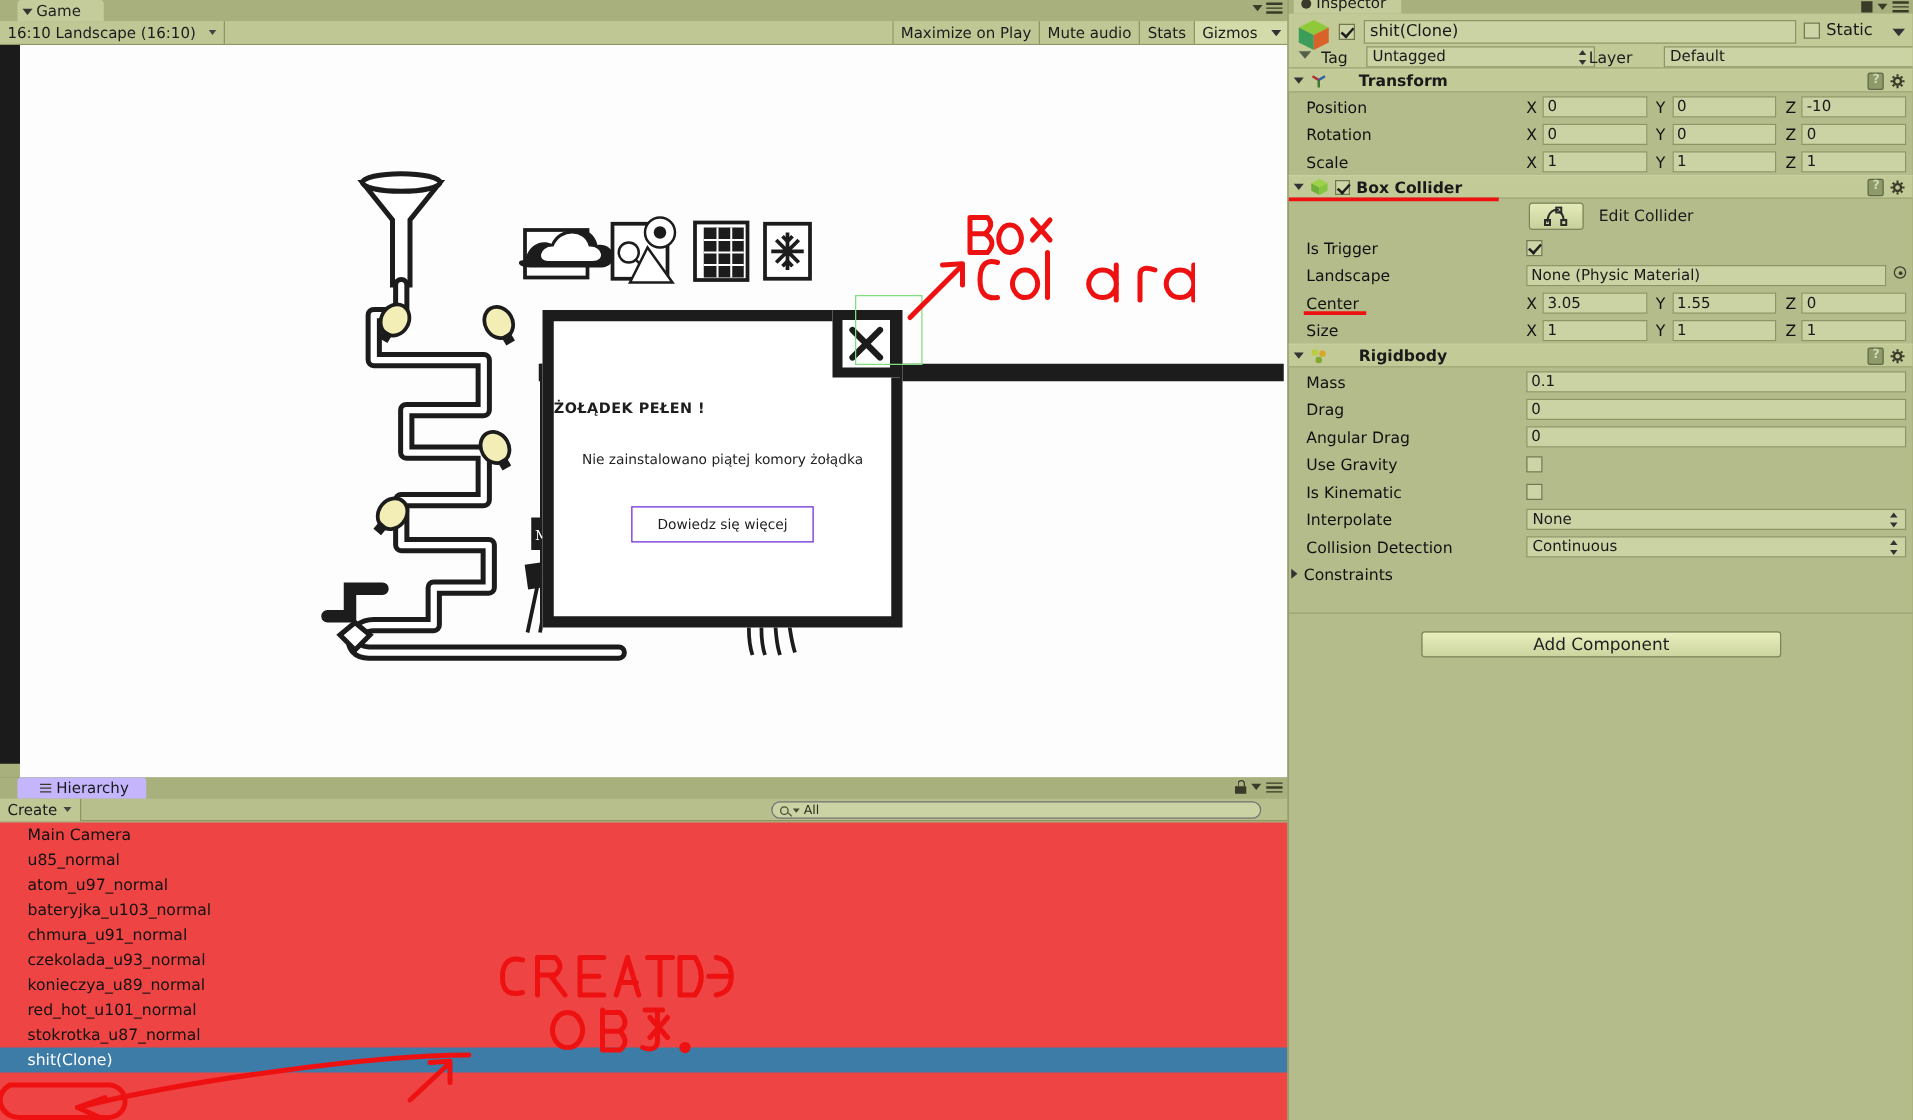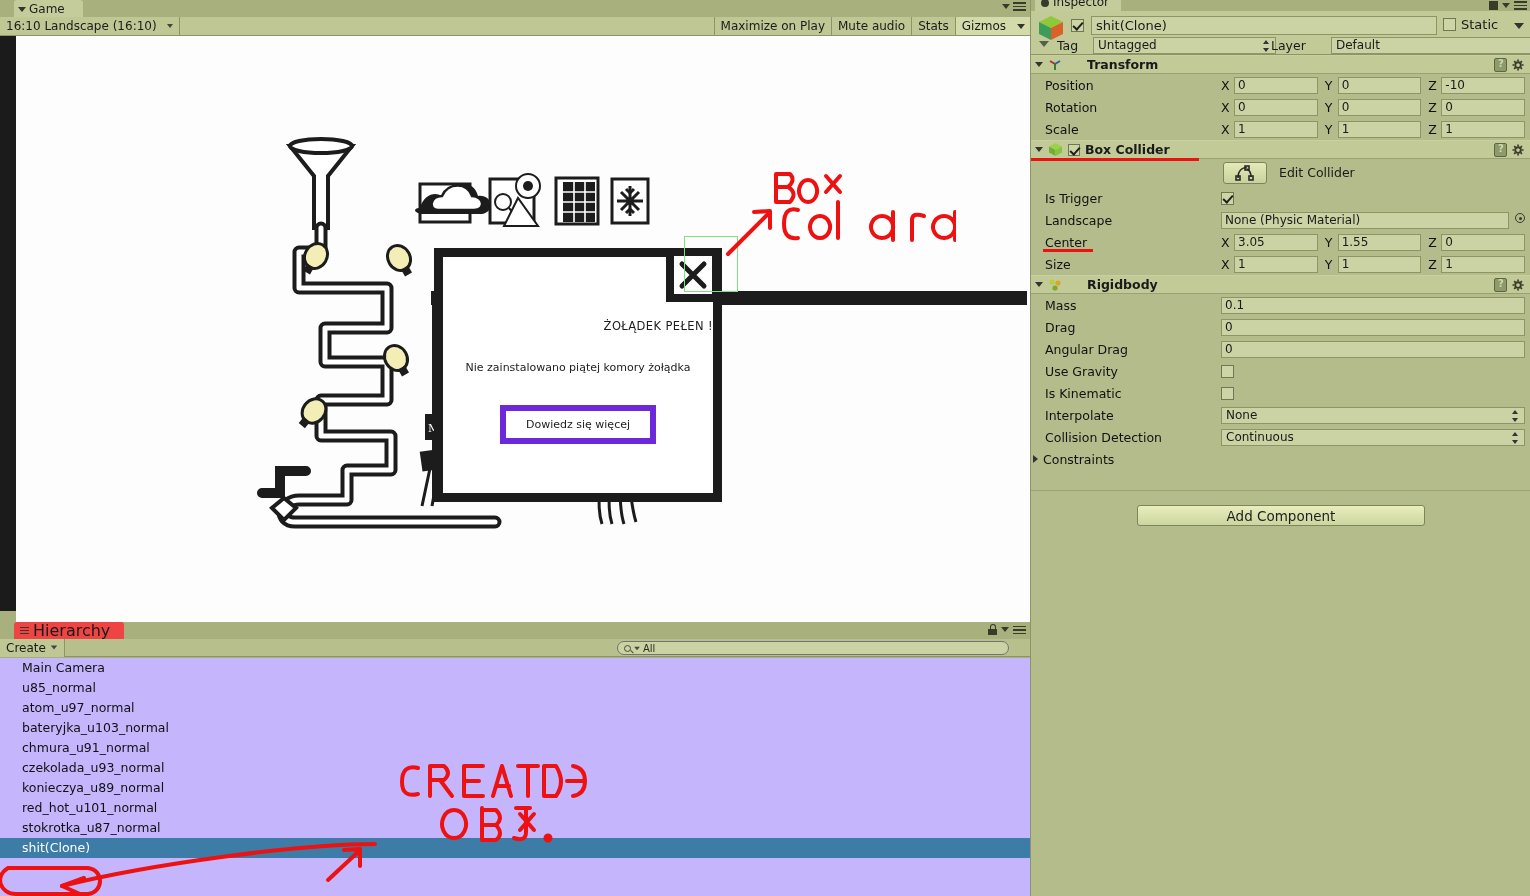--- a/index.html
+++ b/index.html
@@ -86,30 +86,30 @@
   
   #art { position: absolute; left: 0; top: 0; width: 1014px; height: 586px; }
 
   
   #modal {
     position: absolute; left: 418px; top: 212px; width: 288px; height: 254px;
     background: #ffffff; border: 9px solid #1c1c1c;
   }
   #modal-title {
     position: absolute; left: 0; top: 62px; width: 100%;
-    text-align: right; font-size: 11.5px; font-weight: 400;
+    text-align: left; font-size: 11.5px; font-weight: 700;
     letter-spacing: .4px; color: #1d1d1d;
   }
   #modal-body {
     position: absolute; left: 0; top: 104px; width: 100%;
     text-align: center; font-size: 11px; color: #222;
   }
   #modal-btn {
     position: absolute; left: 50%; top: 148px; transform: translateX(-50%);
-    border: 6px solid #6d28d9; background: #fff;
+    border: 1px solid #6d28d9; background: #fff;
     padding: 7px 20px; font-size: 11px; color: #1d1d1d; white-space: nowrap;
   }
   #modal-close {
     position: absolute; right: -7px; top: -9px; width: 54px; height: 54px;
     background: #fff; border: 8px solid #1c1c1c;
     display: flex; align-items: center; justify-content: center;
   }
   #modal-close-sel {
     position: absolute; left: 668px; top: 200px; width: 54px; height: 56px;
     border: 1.5px solid #7fe07f; pointer-events: none;
@@ -125,24 +125,24 @@
   #hier-panel {
     position: absolute; left: 0; top: 622px; width: 1030px; height: 274px;
     background: #a8b07e;
   }
   #hier-tabbar {
     position: absolute; left: 0; top: 0; width: 1030px; height: 17px;
     background: #a8b07e;
   }
   #hier-tab {
     position: absolute; left: 14px; top: 0; height: 17px;
-    background: #ef4444;
+    background: #c4b5fd;
     border-top-left-radius: 3px; border-top-right-radius: 3px;
-    padding: 0 14px 0 6px;
-    font-size: 16px; line-height: 17px;
+    padding: 0 14px 0 18px;
+    font-size: 12px; line-height: 17px;
     display: flex; align-items: center; gap: 4px; white-space: nowrap;
   }
   .tab-lines { display:inline-block; width:9px; height:8px; position:relative; }
   .tab-lines i { position:absolute; left:0; width:9px; height:1.2px; background:#3a3a28; }
   .tab-lines i:nth-child(1){top:0;} .tab-lines i:nth-child(2){top:3px;} .tab-lines i:nth-child(3){top:6px;}
   #hier-tab-right { position: absolute; right: 4px; top: 2px; display:flex; align-items:center; gap:4px; }
   .lock-icon { width: 9px; height: 11px; position: relative; display:inline-block; }
   .lock-icon .shackle { position:absolute; left:1.5px; top:0; width:6px; height:5px;
      border:1.5px solid #3a3a28; border-bottom:none; border-radius:3px 3px 0 0; }
   .lock-icon .body { position:absolute; left:0; top:4.5px; width:9px; height:6.5px; background:#3a3a28; }
@@ -163,21 +163,21 @@
     display: flex; align-items: center; padding: 0 6px; gap: 2px;
     font-size: 10px; color: #2b2b1c;
   }
   .search-glass { width:7px;height:7px;border:1.3px solid #4a4a34;border-radius:50%;
      position:relative; display:inline-block; }
   .search-glass:after { content:""; position:absolute; right:-3px; bottom:-2px;
      width:3.5px; height:1.3px; background:#4a4a34; transform:rotate(45deg); }
 
   #hier-list {
     position: absolute; left: 0; top: 36px; width: 1030px; height: 238px;
-    background: #c4b5fd;
+    background: #ef4444;
   }
   .hier-row {
     height: 20px; line-height: 20px; padding-left: 22px;
     font-size: 12.5px; color: #111; white-space: nowrap;
   }
   .hier-row.selected { background: #3d7ca6; color: #ffffff; }
 
   
   #insp-panel {
     position: absolute; left: 1030px; top: 0; width: 500px; height: 896px;

